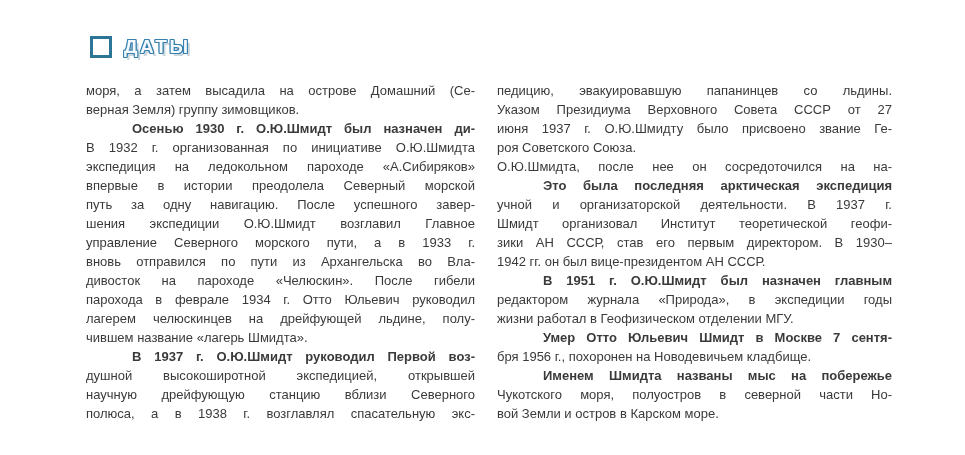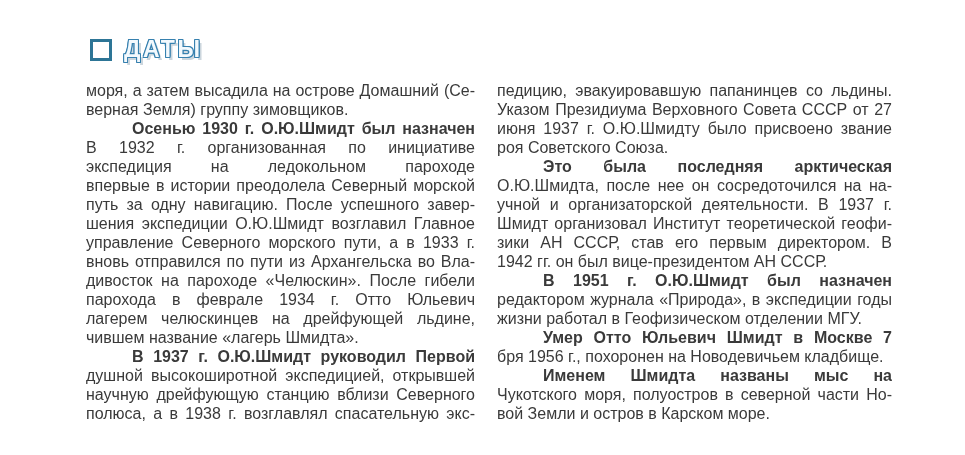--- a/index.html
+++ b/index.html
@@ -21,41 +21,41 @@
     gap: 12px;
   }
   .sq-icon {
     width: 16px;
     height: 16px;
     border: 3px solid #2d7596;
     background: #ffffff;
     flex: 0 0 auto;
   }
   .section-title {
-    font-size: 23px;
+    font-size: 19px;
     font-weight: bold;
     letter-spacing: 2.5px;
     color: #f3f9fd;
     text-shadow:
       -1px -1px 0 #3781af, 1px -1px 0 #3781af,
       -1px  1px 0 #3781af, 1px  1px 0 #3781af,
       -1px  0   0 #3781af, 1px  0   0 #3781af,
        0   -1px 0 #3781af, 0    1px 0 #3781af,
        3px  3px 0 #ccd6dd;
   }
   
   .article-body {
     position: absolute;
     left: 86px;
     top: 81px;
     width: 806px;
     display: flex;
     gap: 22px;
     color: #3a3a3a;
-    font-size: 16px;
+    font-size: 13px;
     line-height: 19px;
   }
   .text-col { flex: 0 0 auto; }
   .col-left  { width: 389px; }
   .col-right { width: 395px; }
   .line {
     text-align: justify;
     text-align-last: justify;
     white-space: normal;
     overflow: hidden;
@@ -95,22 +95,22 @@
       <div class="line">душной высокоширотной экспедицией, открывшей</div>
       <div class="line">научную дрейфующую станцию вблизи Северного</div>
       <div class="line">полюса, а в 1938 г. возглавлял спасательную экс-</div>
     </div>
 
     <div class="text-col col-right">
       <div class="line">педицию, эвакуировавшую папанинцев со льдины.</div>
       <div class="line">Указом Президиума Верховного Совета СССР от 27</div>
       <div class="line">июня 1937 г. О.Ю.Шмидту было присвоено звание Ге-</div>
       <div class="line end">роя Советского Союза.</div>
+      <div class="line">О.Ю.Шмидта, после нее он сосредоточился на на-</div>
       <div class="line ind">Это была последняя арктическая экспедиция</div>
-      <div class="line">О.Ю.Шмидта, после нее он сосредоточился на на-</div>
       <div class="line">учной и организаторской деятельности. В 1937 г.</div>
       <div class="line">Шмидт организовал Институт теоретической геофи-</div>
       <div class="line">зики АН СССР, став его первым директором. В 1930–</div>
       <div class="line end">1942 гг. он был вице-президентом АН СССР.</div>
       <div class="line ind">В 1951 г. О.Ю.Шмидт был назначен главным</div>
       <div class="line">редактором журнала «Природа», в экспедиции годы</div>
       <div class="line end">жизни работал в Геофизическом отделении МГУ.</div>
       <div class="line ind">Умер Отто Юльевич Шмидт в Москве 7 сентя-</div>
       <div class="line end">бря 1956 г., похоронен на Новодевичьем кладбище.</div>
       <div class="line ind">Именем Шмидта названы мыс на побережье</div>

